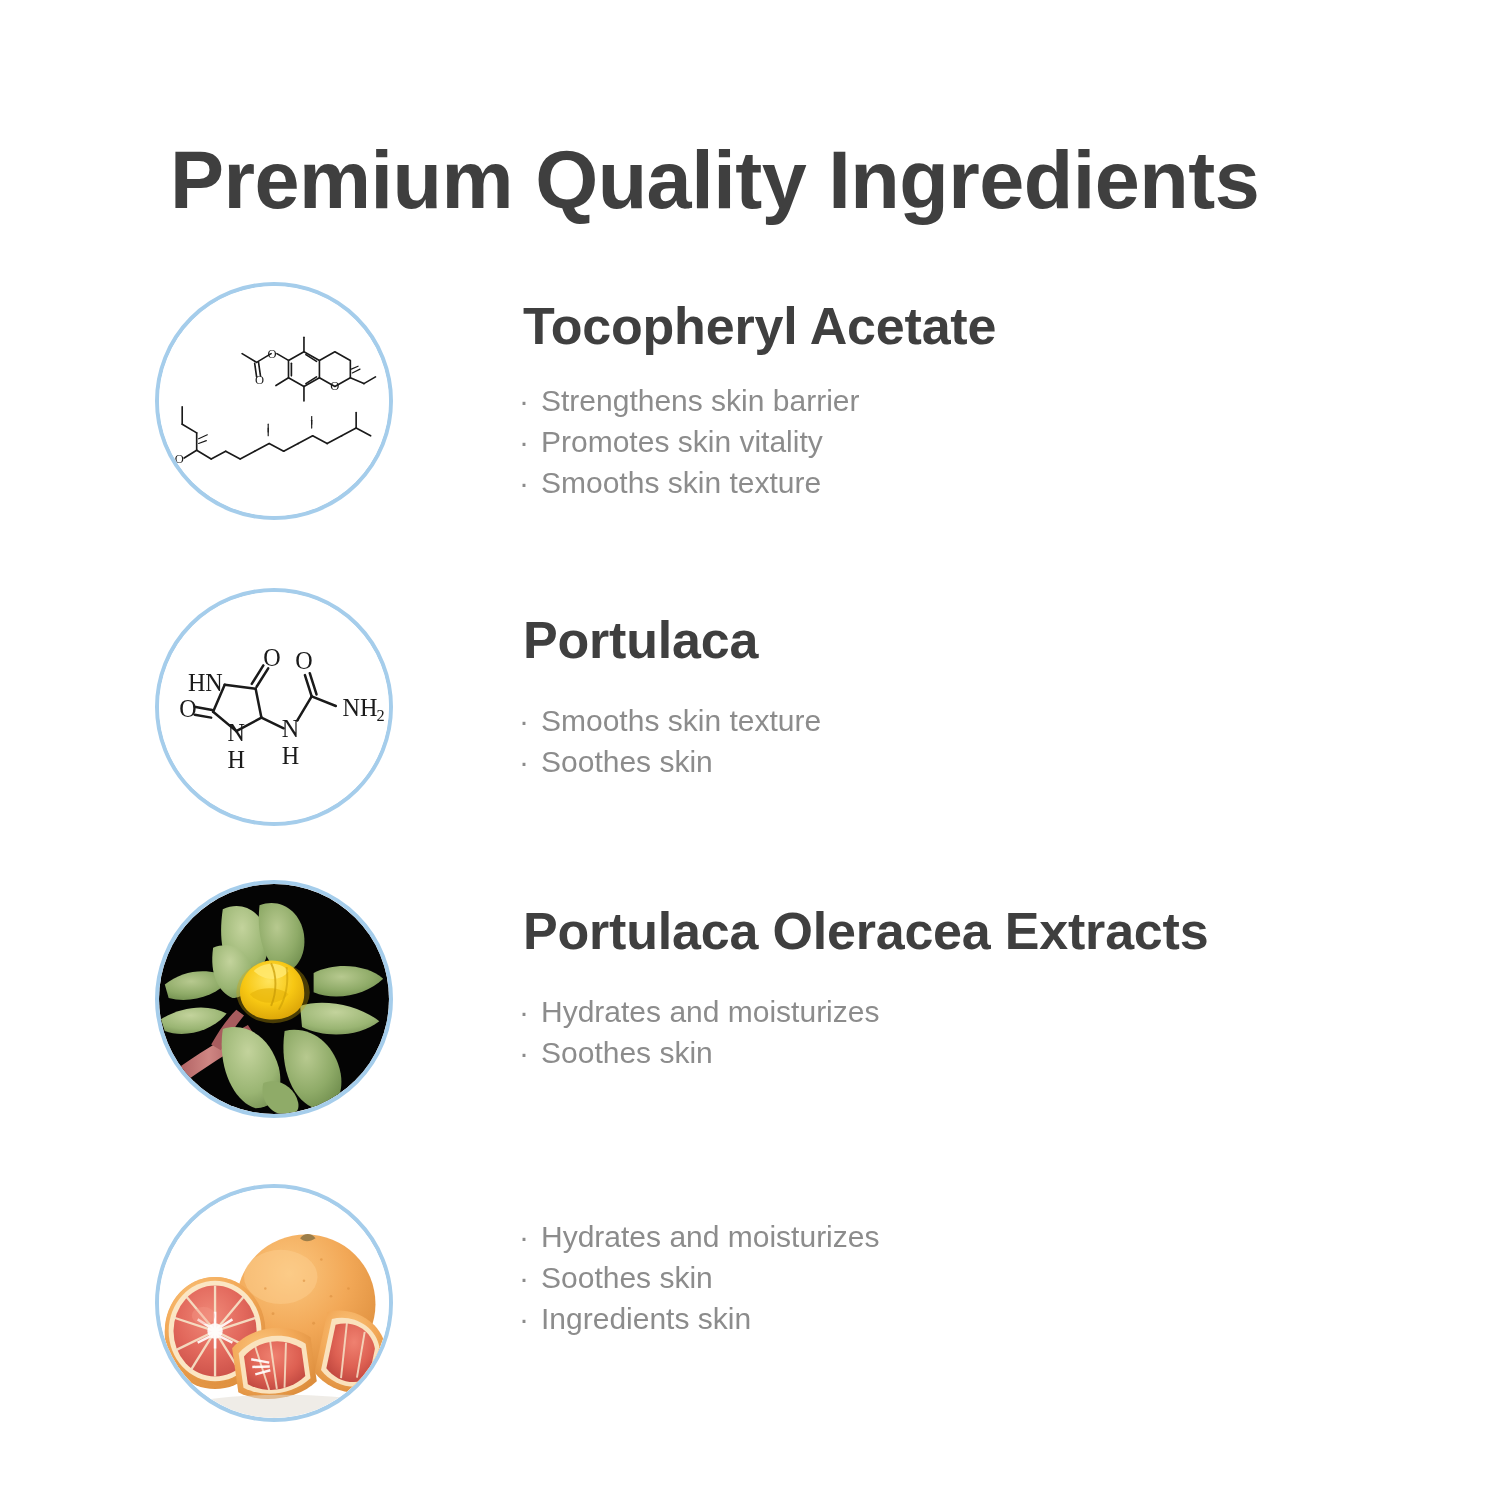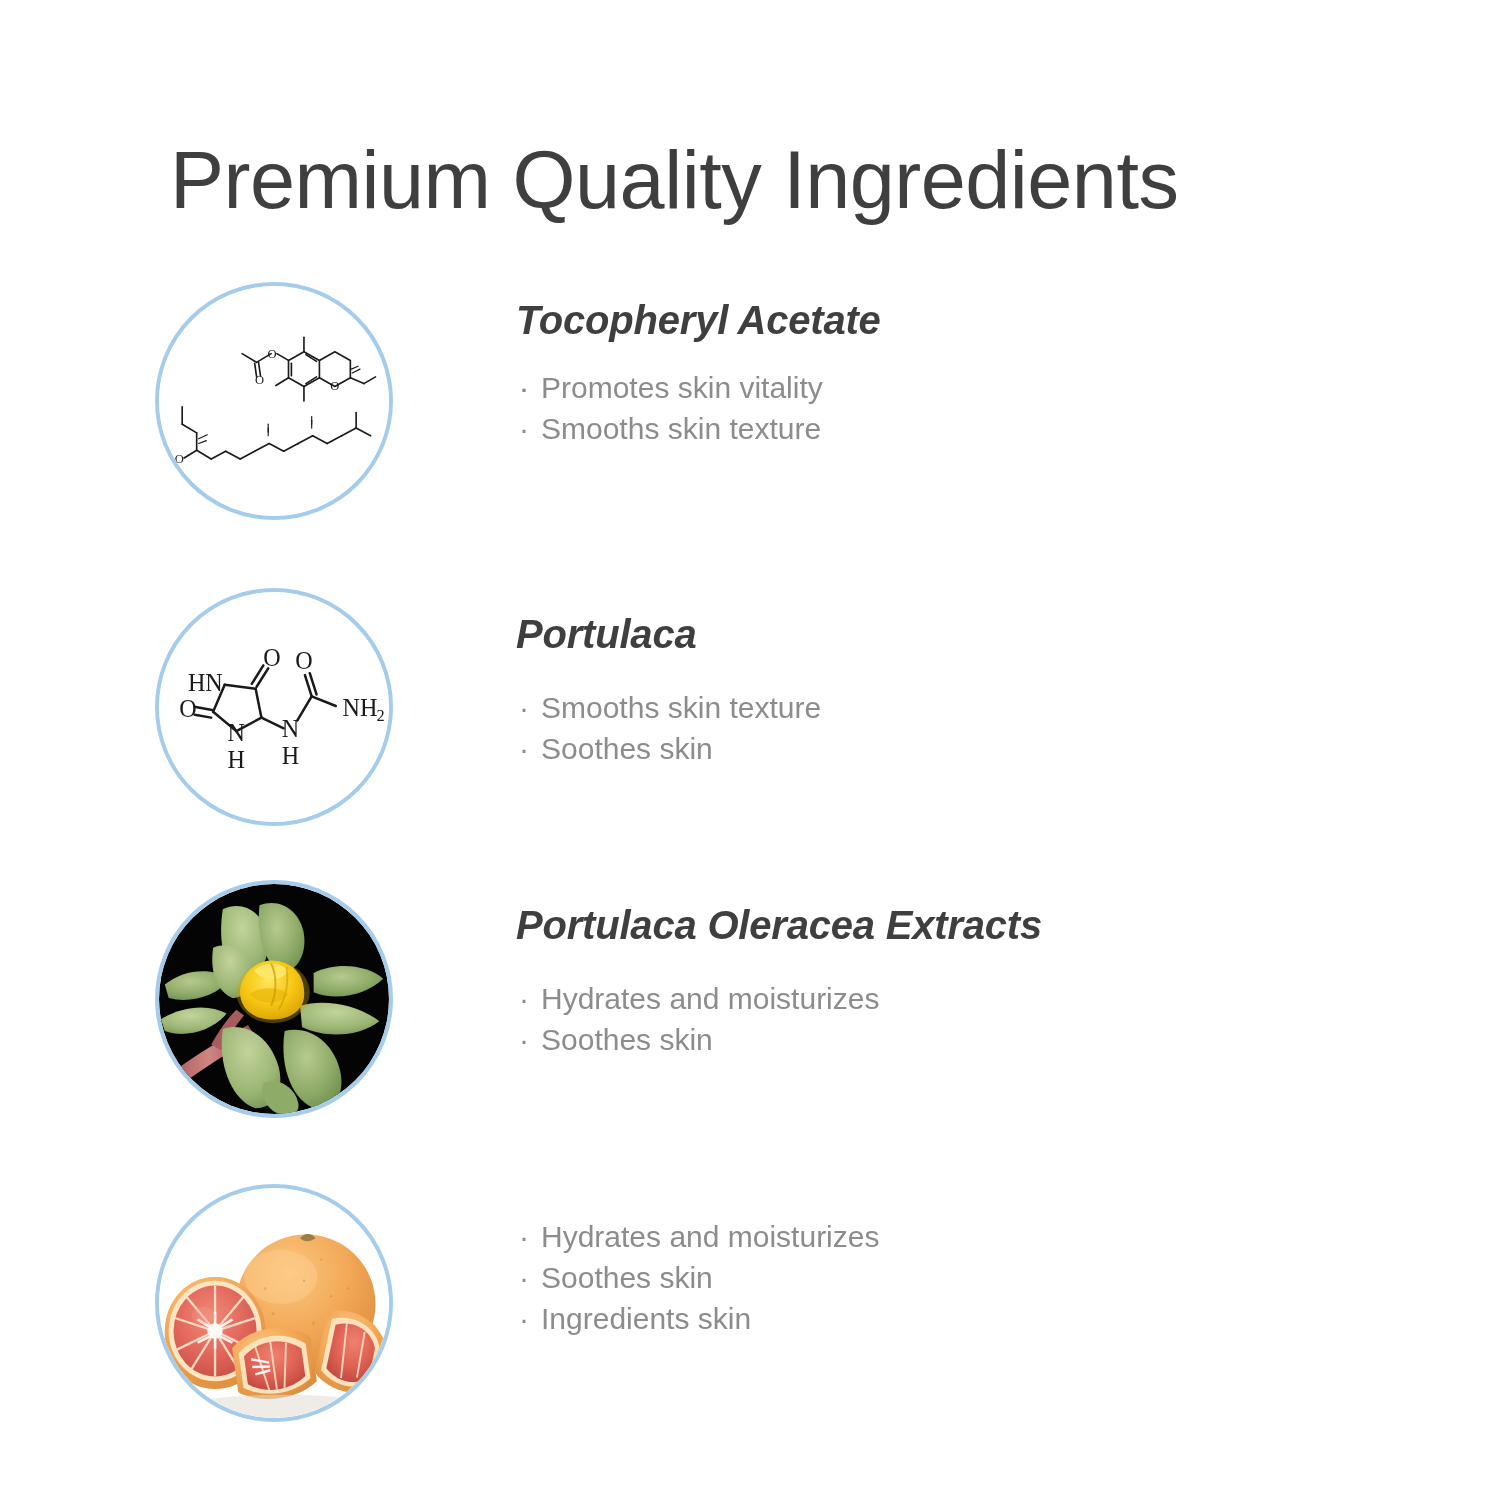--- a/index.html
+++ b/index.html
@@ -21,21 +21,21 @@
     height: 1500px;
     background: #ffffff;
   }
 
   
   .page-title {
     position: absolute;
     left: 170px;
     top: 86px;
     font-size: 81px;
-    font-weight: normal;
+    font-weight: bold;
     color: #3f3f3f;
     letter-spacing: -0.5px;
     line-height: 1.0;
     white-space: nowrap;
   }
 
   
   .ing-row {
     position: absolute;
     left: 0;
@@ -68,28 +68,27 @@
   .media-inner svg { display: block; width: 100%; height: 100%; }
 
   
   .ing-text {
     position: absolute;
     left: 516px;
     top: 0;
     width: 900px;
   }
   .ing-title {
-    font-size: 40px;
+    font-size: 52px;
     font-weight: bold;
     color: #3f3f3f;
     letter-spacing: -0.2px;
     line-height: 1.05;
-    margin: 0;
+    margin: 7px;
     white-space: nowrap;
-    font-style: italic;
   }
   .ing-benefits {
     list-style: none;
     margin: 0;
     padding: 0;
   }
   .ing-benefits li {
     font-size: 30px;
     color: #8c8c8c;
     line-height: 41px;
@@ -188,21 +187,21 @@
             <path d="M158 147 L158 139" stroke-width="1.2"></path>
             <path d="M158 143 L158 135" stroke-width="1.2"></path>
           </g>
           <text x="21" y="183" font-family="Liberation Serif, serif" font-size="13" fill="#1a1a1a" text-anchor="middle">O</text>
         </svg>
       </div>
     </div>
     <div class="ing-text">
       <div class="ing-title">Tocopheryl Acetate</div>
       <ul class="ing-benefits">
-        <li><span class="bullet-dot">·</span></li>
+        <li><span class="bullet-dot">·</span><span>Strengthens skin barrier</span></li>
         <li><span class="bullet-dot">·</span><span>Promotes skin vitality</span></li>
         <li><span class="bullet-dot">·</span><span>Smooths skin texture</span></li>
       </ul>
     </div>
   </div>
 
   <div class="ing-row row-1">
     <div class="media-circle">
       <div class="media-inner">
         <svg viewBox="0 0 238 238" xmlns="http://www.w3.org/2000/svg">

